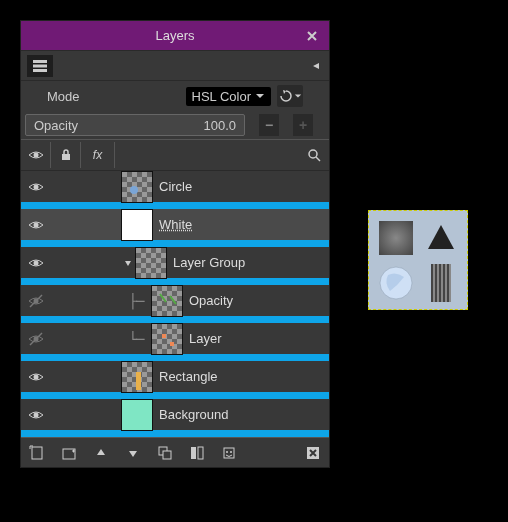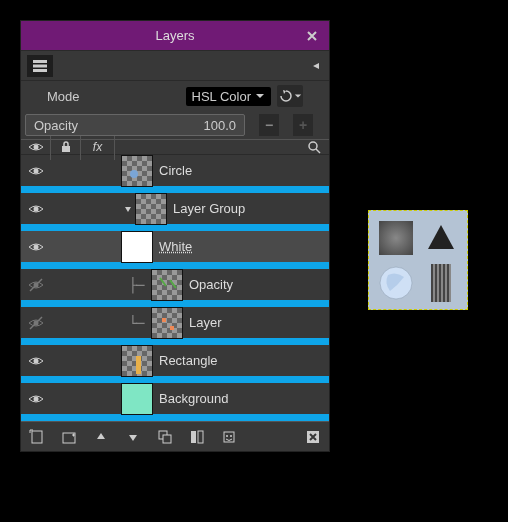--- a/index.html
+++ b/index.html
@@ -13,21 +13,21 @@
   .tab-menu { margin-left: auto; width: 18px; height: 18px; display: flex; align-items: center; justify-content: center; cursor: pointer; }
   .mode-row { height: 30px; display: flex; align-items: center; padding: 0 26px; gap: 6px; background: #383838; }
   .mode-label { color: #ccc; }
   .mode-select { margin-left: auto; display: flex; align-items: center; gap: 4px; background: #000000; padding: 2px 6px; border-radius: 2px; cursor: pointer; }
   .reset-btn { width: 26px; height: 22px; display: flex; align-items: center; justify-content: center; background: #2a2a2a; border-radius: 2px; cursor: pointer; }
   .opacity-row { height: 28px; display: flex; align-items: center; padding: 0 16px 0 4px; gap: 14px; background: #383838; }
   .opacity-slider { flex: 1; height: 22px; background: #454545; border: 1px solid #666; border-radius: 2px; display: flex; align-items: center; padding: 0 8px; position: relative; }
   .opacity-label { color: #ccc; }
   .opacity-value { margin-left: auto; color: #ccc; }
   .pm-btn { width: 20px; height: 22px; background: #2a2a2a; display: flex; align-items: center; justify-content: center; color: #888; cursor: pointer; font-size: 14px; font-weight: bold; }
-  .header-row { height: 16px; display: flex; align-items: center; background: #383838; border-top: 1px solid #555; border-bottom: 1px solid #2a2a2a; }
+  .header-row { height: 32px; display: flex; align-items: center; background: #383838; border-top: 1px solid #555; border-bottom: 1px solid #2a2a2a; }
   .hcell { width: 30px; height: 26px; display: flex; align-items: center; justify-content: center; border-right: 1px solid #555; }
   .hsearch { margin-left: auto; width: 30px; display: flex; align-items: center; justify-content: center; }
   .layers { background: #383838; }
   .layer { height: 38px; display: flex; align-items: center; border-bottom: 7px solid #0ea5e9; }
   .layer.selected { background: #4a4a4a; }
   .vis { width: 30px; display: flex; align-items: center; justify-content: center; cursor: pointer; }
   .lock { width: 30px; }
   .indent { display: inline-block; }
   .tree-lines { color: #888; font-family: monospace; white-space: pre; font-size: 14px; letter-spacing: -1px; }
   .expand { width: 14px; display: inline-flex; align-items: center; justify-content: center; cursor: pointer; color: #ccc; }
@@ -134,50 +134,50 @@
         </div>
         <div class="lock"></div>
         <span class="indent" style="width:40px"></span>
         <div class="thumb checker">
           <svg width="30" height="30" viewBox="0 0 30 30">
             <circle cx="12" cy="18" r="4" fill="#7aa5d6"></circle>
           </svg>
         </div>
         <span class="lname">Circle</span>
       </div>
+      <div class="layer selected">
+        <div class="vis">
+          <svg class="eye-svg" viewBox="0 0 16 16">
+            <path d="M1 8 Q8 2 15 8 Q8 14 1 8 Z" stroke="#ccc" stroke-width="1" fill="none"></path>
+            <circle cx="8" cy="8" r="2.5" fill="#ccc"></circle>
+          </svg>
+        </div>
+        <div class="lock"></div>
+        <span class="indent" style="width:40px"></span>
+        <div class="thumb" style="background:#fff"></div>
+        <span class="lname selected">White</span>
+      </div>
       <div class="layer">
         <div class="vis">
           <svg class="eye-svg" viewBox="0 0 16 16">
             <path d="M1 8 Q8 2 15 8 Q8 14 1 8 Z" stroke="#ccc" stroke-width="1" fill="none"></path>
             <circle cx="8" cy="8" r="2.5" fill="#ccc"></circle>
           </svg>
         </div>
         <div class="lock"></div>
         <span class="indent" style="width:40px"></span>
         <span class="expand">
           <svg width="10" height="10" viewBox="0 0 10 10">
             <path d="M2 3 L8 3 L5 8 Z" fill="#ccc"></path>
           </svg>
         </span>
         <div class="thumb checker">
           <svg width="30" height="30" viewBox="0 0 30 30"></svg>
         </div>
         <span class="lname">Layer Group</span>
-      </div>
-      <div class="layer selected">
-        <div class="vis">
-          <svg class="eye-svg" viewBox="0 0 16 16">
-            <path d="M1 8 Q8 2 15 8 Q8 14 1 8 Z" stroke="#ccc" stroke-width="1" fill="none"></path>
-            <circle cx="8" cy="8" r="2.5" fill="#ccc"></circle>
-          </svg>
-        </div>
-        <div class="lock"></div>
-        <span class="indent" style="width:40px"></span>
-        <div class="thumb" style="background:#fff"></div>
-        <span class="lname selected">White</span>
       </div>
       <div class="layer">
         <div class="vis">
           <svg class="eye-svg" viewBox="0 0 16 16">
             <path d="M1 8 Q8 2 15 8 Q8 14 1 8 Z" stroke="#777" stroke-width="1" fill="none"></path>
             <circle cx="8" cy="8" r="2.5" fill="#777"></circle>
             <line x1="2" y1="14" x2="14" y2="2" stroke="#777" stroke-width="1.5"></line>
           </svg>
         </div>
         <div class="lock"></div>

